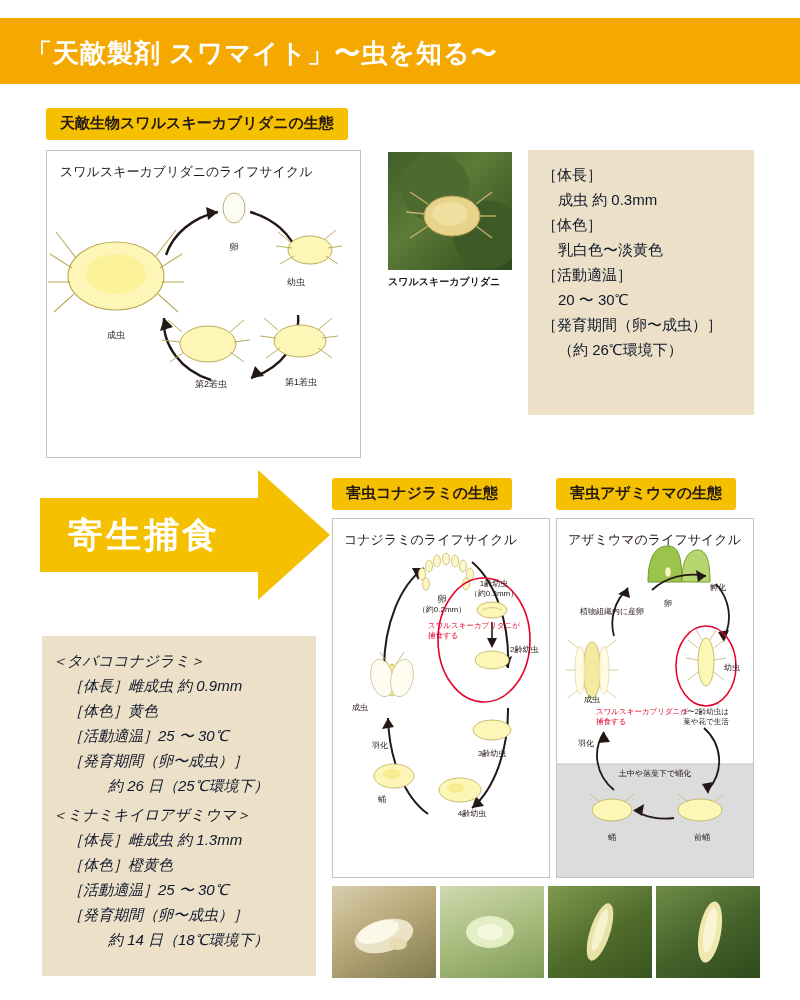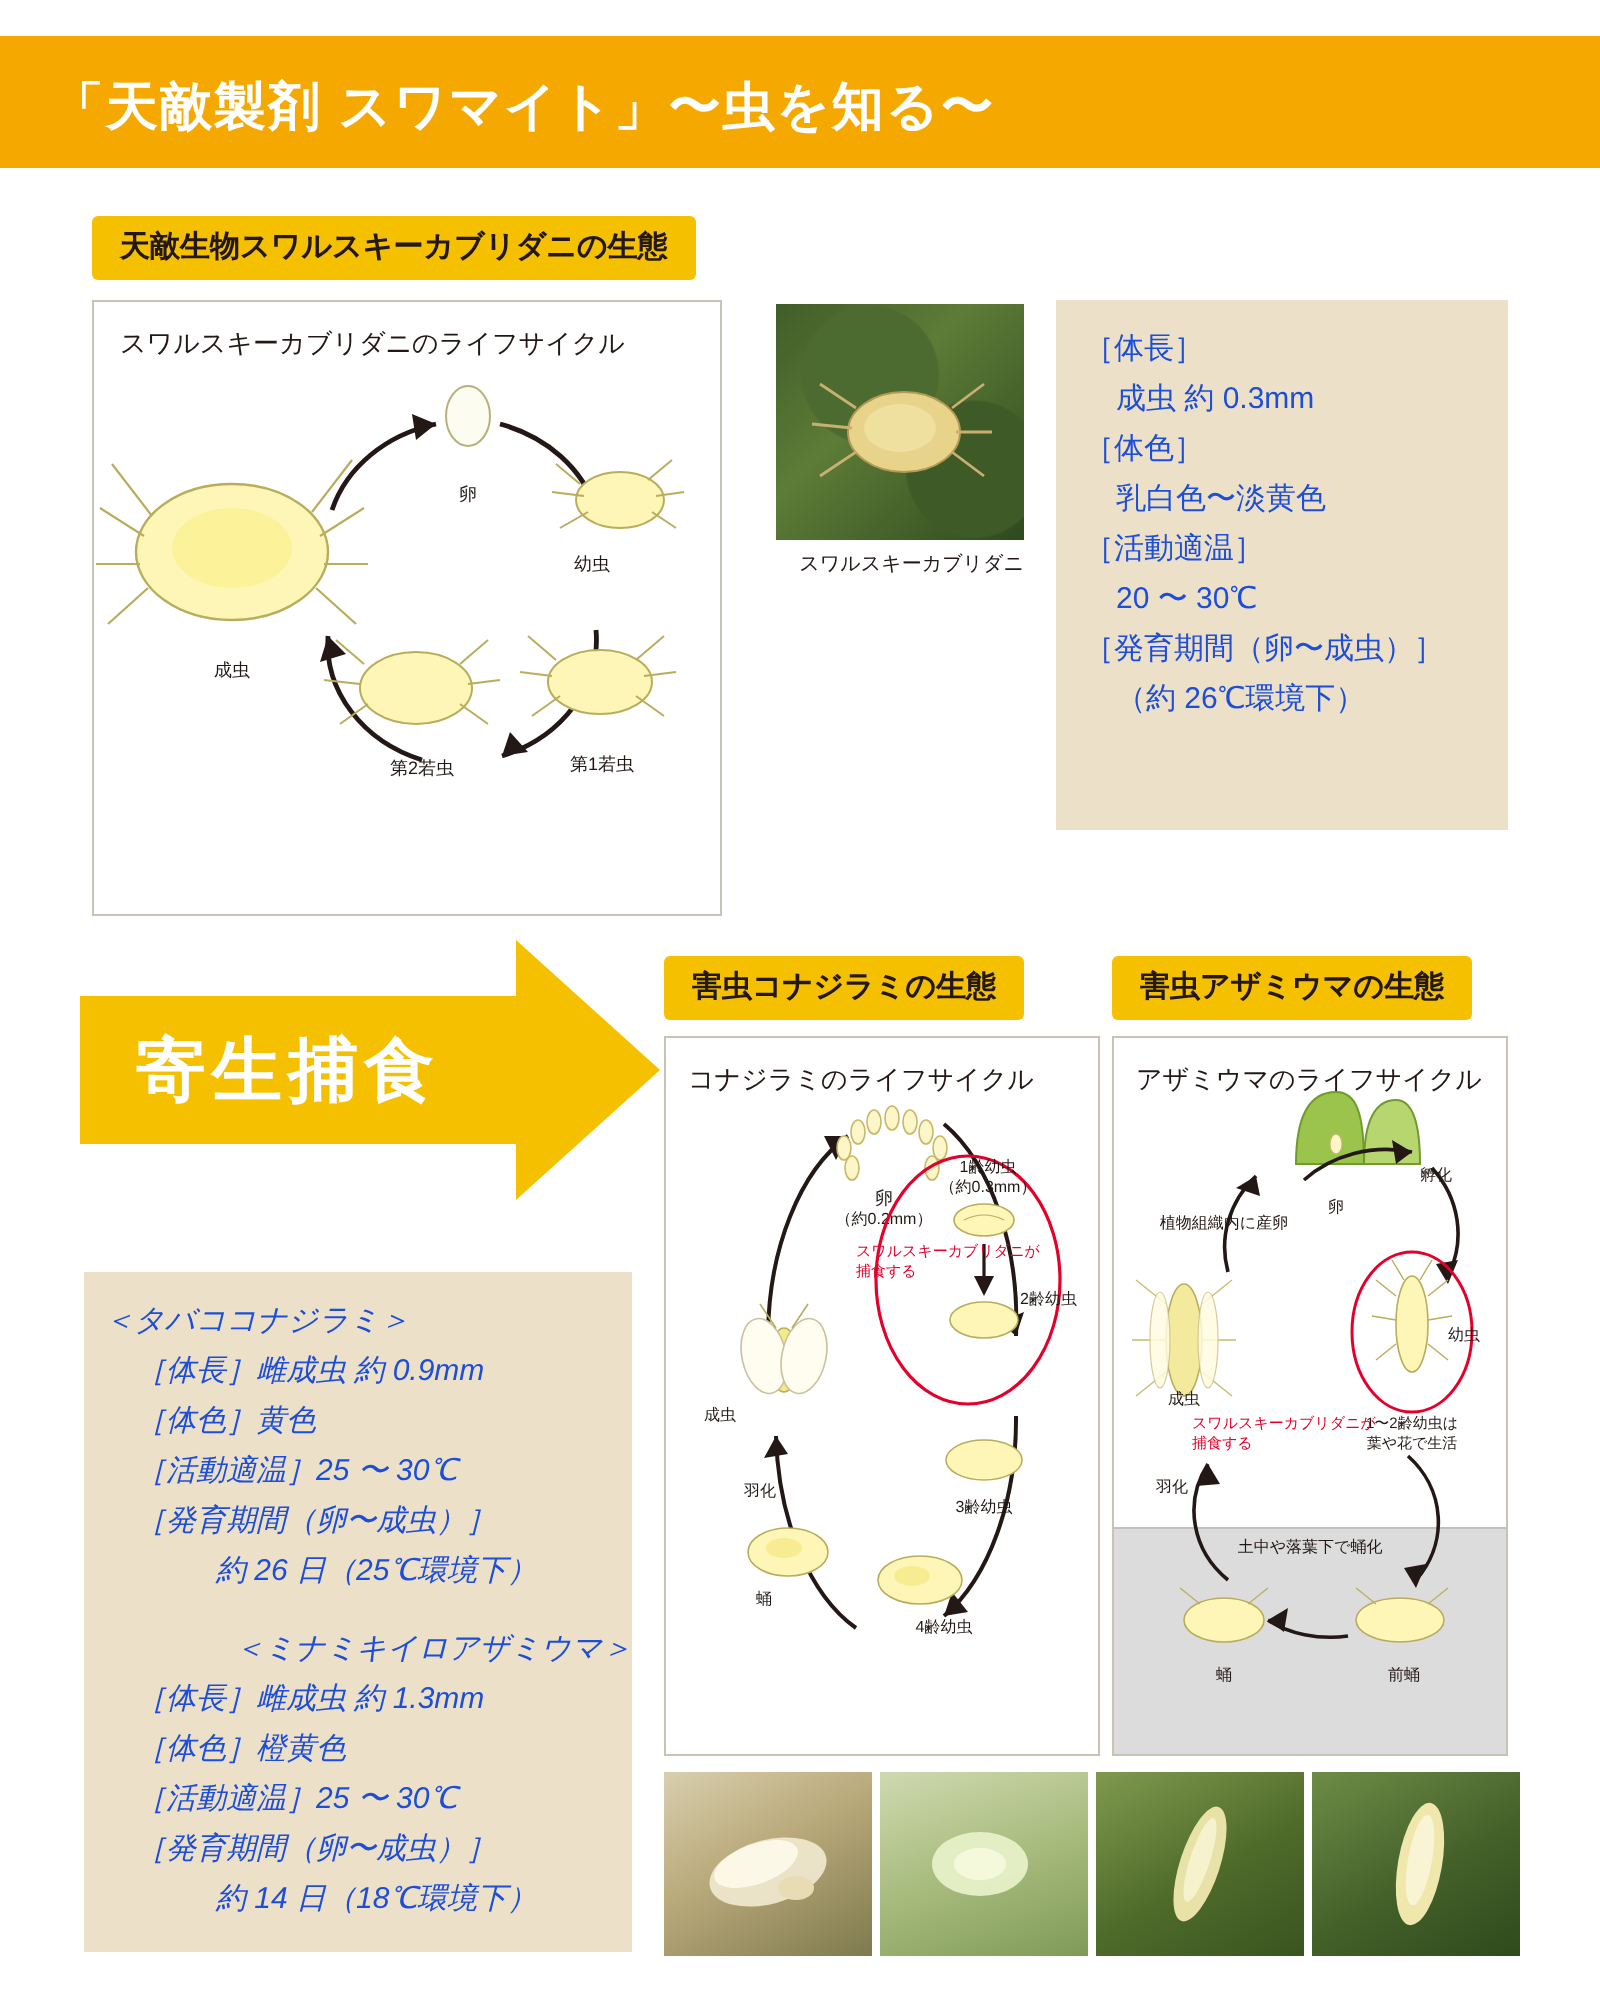--- a/index.html
+++ b/index.html
@@ -65,37 +65,38 @@
     white-space: nowrap;
   }
   .beige-panel {
     position: absolute;
     background: #ece0c8;
     box-sizing: border-box;
   }
   .spec-line {
     font-size: 15px;
     line-height: 25px;
-    color: #1d4ed8;
+    color: #0f172a;
     white-space: nowrap;
   }
   .spec-indent { padding-left: 16px; }
 
   
   .photo {
     position: absolute;
     box-sizing: border-box;
     overflow: hidden;
   }
   .photo-caption {
     position: absolute;
     font-size: 10px;
     color: #231815;
-    text-align: right;
-    white-space: nowrap;
+    text-align: left;
+    white-space: nowrap;
+    font-weight: bold;
   }
 
   
   .arrow-wrap {
     position: absolute;
     left: 40px; top: 470px;
     width: 290px; height: 130px;
   }
   .arrow-label {
     position: absolute;
@@ -399,21 +400,21 @@
   </svg>
 
   <div class="beige-panel" style="left:42px; top:636px; width:274px; height:340px;font-style:italic;">
     <div style="padding:12px 0 0 10px;">
       <div class="spec-line">＜タバココナジラミ＞</div>
       <div class="spec-line spec-indent">［体長］雌成虫 約 0.9mm</div>
       <div class="spec-line spec-indent">［体色］黄色</div>
       <div class="spec-line spec-indent">［活動適温］25 〜 30℃</div>
       <div class="spec-line spec-indent">［発育期間（卵〜成虫）］</div>
       <div class="spec-line" style="padding-left:56px;">約 26 日（25℃環境下）</div>
-      <div class="spec-line" style="margin-top:14px;text-align:right;">＜ミナミキイロアザミウマ＞</div>
+      <div class="spec-line" style="margin-top:4px;">＜ミナミキイロアザミウマ＞</div>
       <div class="spec-line spec-indent">［体長］雌成虫 約 1.3mm</div>
       <div class="spec-line spec-indent">［体色］橙黄色</div>
       <div class="spec-line spec-indent">［活動適温］25 〜 30℃</div>
       <div class="spec-line spec-indent">［発育期間（卵〜成虫）］</div>
       <div class="spec-line" style="padding-left:56px;">約 14 日（18℃環境下）</div>
     </div>
   </div>
 
   <div class="photo" style="left:332px; top:886px; width:104px; height:92px;
        background: linear-gradient(150deg,#d8cfae 0%, #b9a97a 45%, #7e7a4e 100%);">

